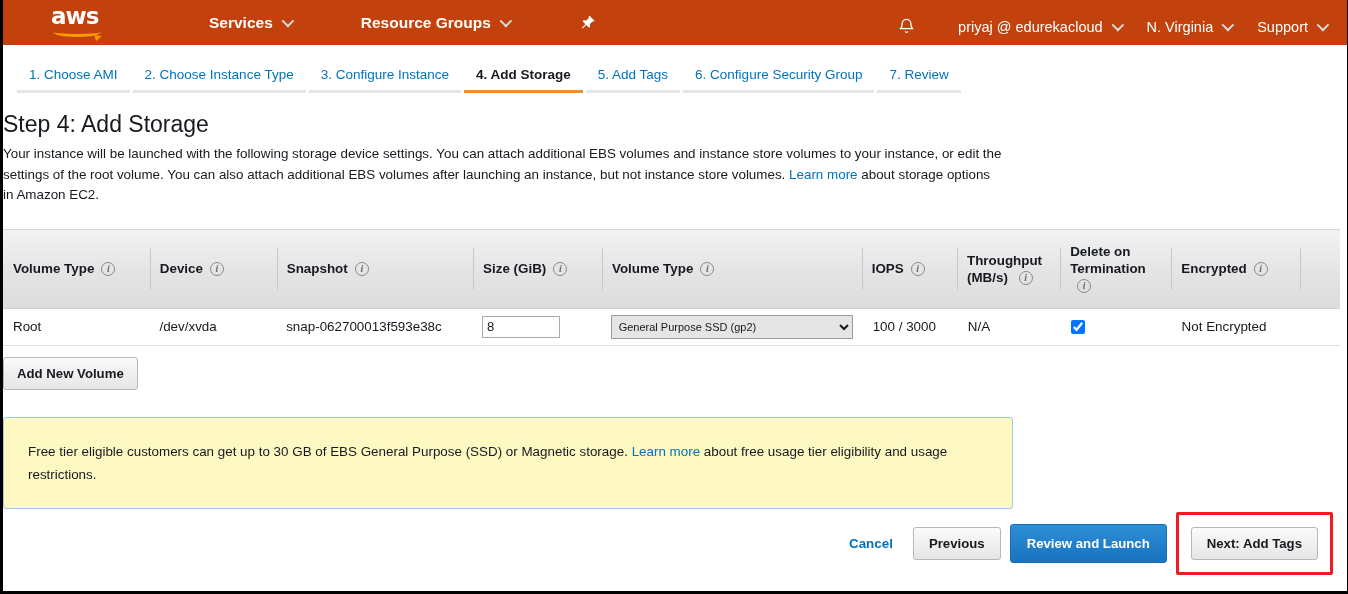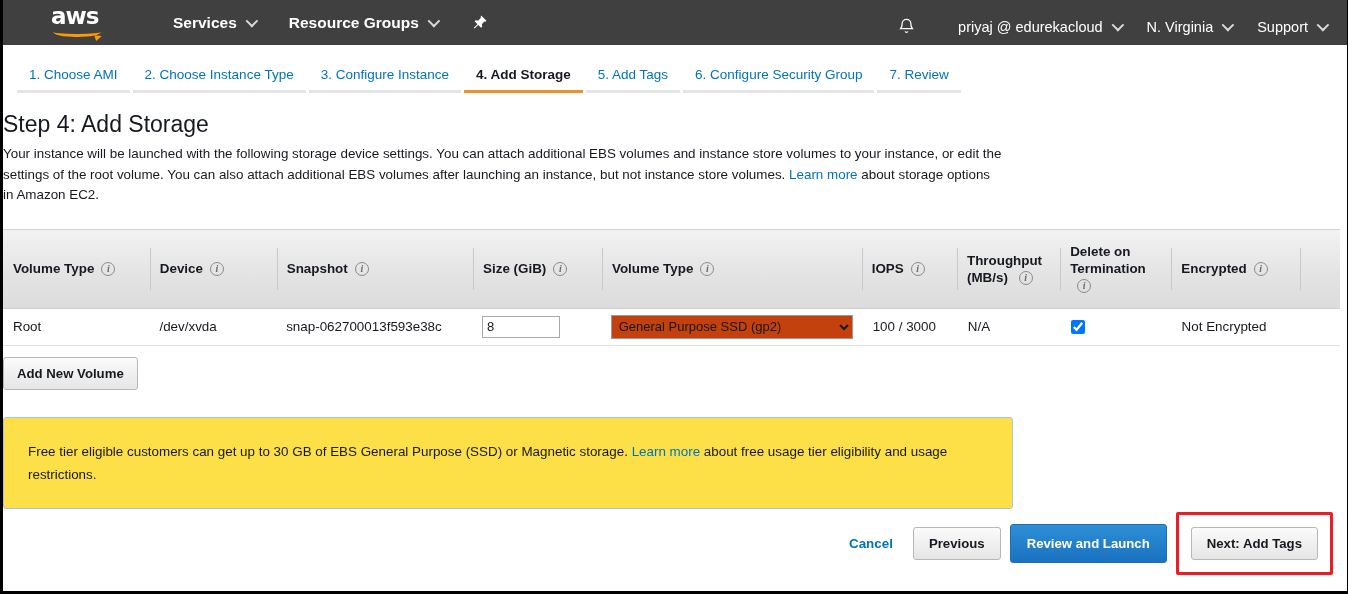--- a/index.html
+++ b/index.html
@@ -16,25 +16,26 @@
     background: #ffffff;
     border-left: 3px solid #000;
     border-bottom: 3px solid #000;
     border-right: 1px solid #000;
     overflow: hidden;
   }
 
   
   .navbar {
     height: 45px;
-    background: #404040;
+    background: #c2410c;
     display: flex;
     align-items: center;
     color: #ffffff;
     position: relative;
+    gap: 36px;
   }
   .aws-logo {
     margin-left: 48px;
     width: 54px; height: 34px;
     position: relative;
     display: block;
   }
   .aws-logo .awstext {
     font-size: 23px;
     font-weight: bold;
@@ -224,23 +225,23 @@
     width: 78px; height: 22px;
     border: 1px solid #aaa;
     font-size: 13px;
     padding: 0 4px;
     color: #16191f;
     font-family: "Liberation Sans", sans-serif;
     background: #fff;
   }
   select.type-select {
     width: 244px; height: 24px;
-    font-size: 13px;
+    font-size: 11px;
     border: 1px solid #9b9b9b;
-    background: #c2410c;
+    background: #e5e5e5;
     color: #16191f;
     font-family: "Liberation Sans", sans-serif;
     padding-left: 3px;
   }
   input.chk { width: 14px; height: 14px; margin: 0; cursor: pointer; }
 
   
   .btn {
     font-family: "Liberation Sans", sans-serif;
     font-size: 13.2px;
@@ -255,21 +256,21 @@
     color: #16191f;
     padding: 9px 13px;
   }
   .add-vol-wrap { margin-top: 11px; text-decoration: underline; }
 
   
   .notice {
     margin-top: 27px;
     width: 1010px;
     min-height: 92px;
-    background: #fde047;
+    background: #fef9c3;
     border: 1px solid #9fc8e8;
     border-radius: 3px;
     display: flex;
     align-items: center;
     padding: 10px 24px;
   }
   .notice p {
     margin: 0;
     font-size: 13.4px;
     color: #16191f;

